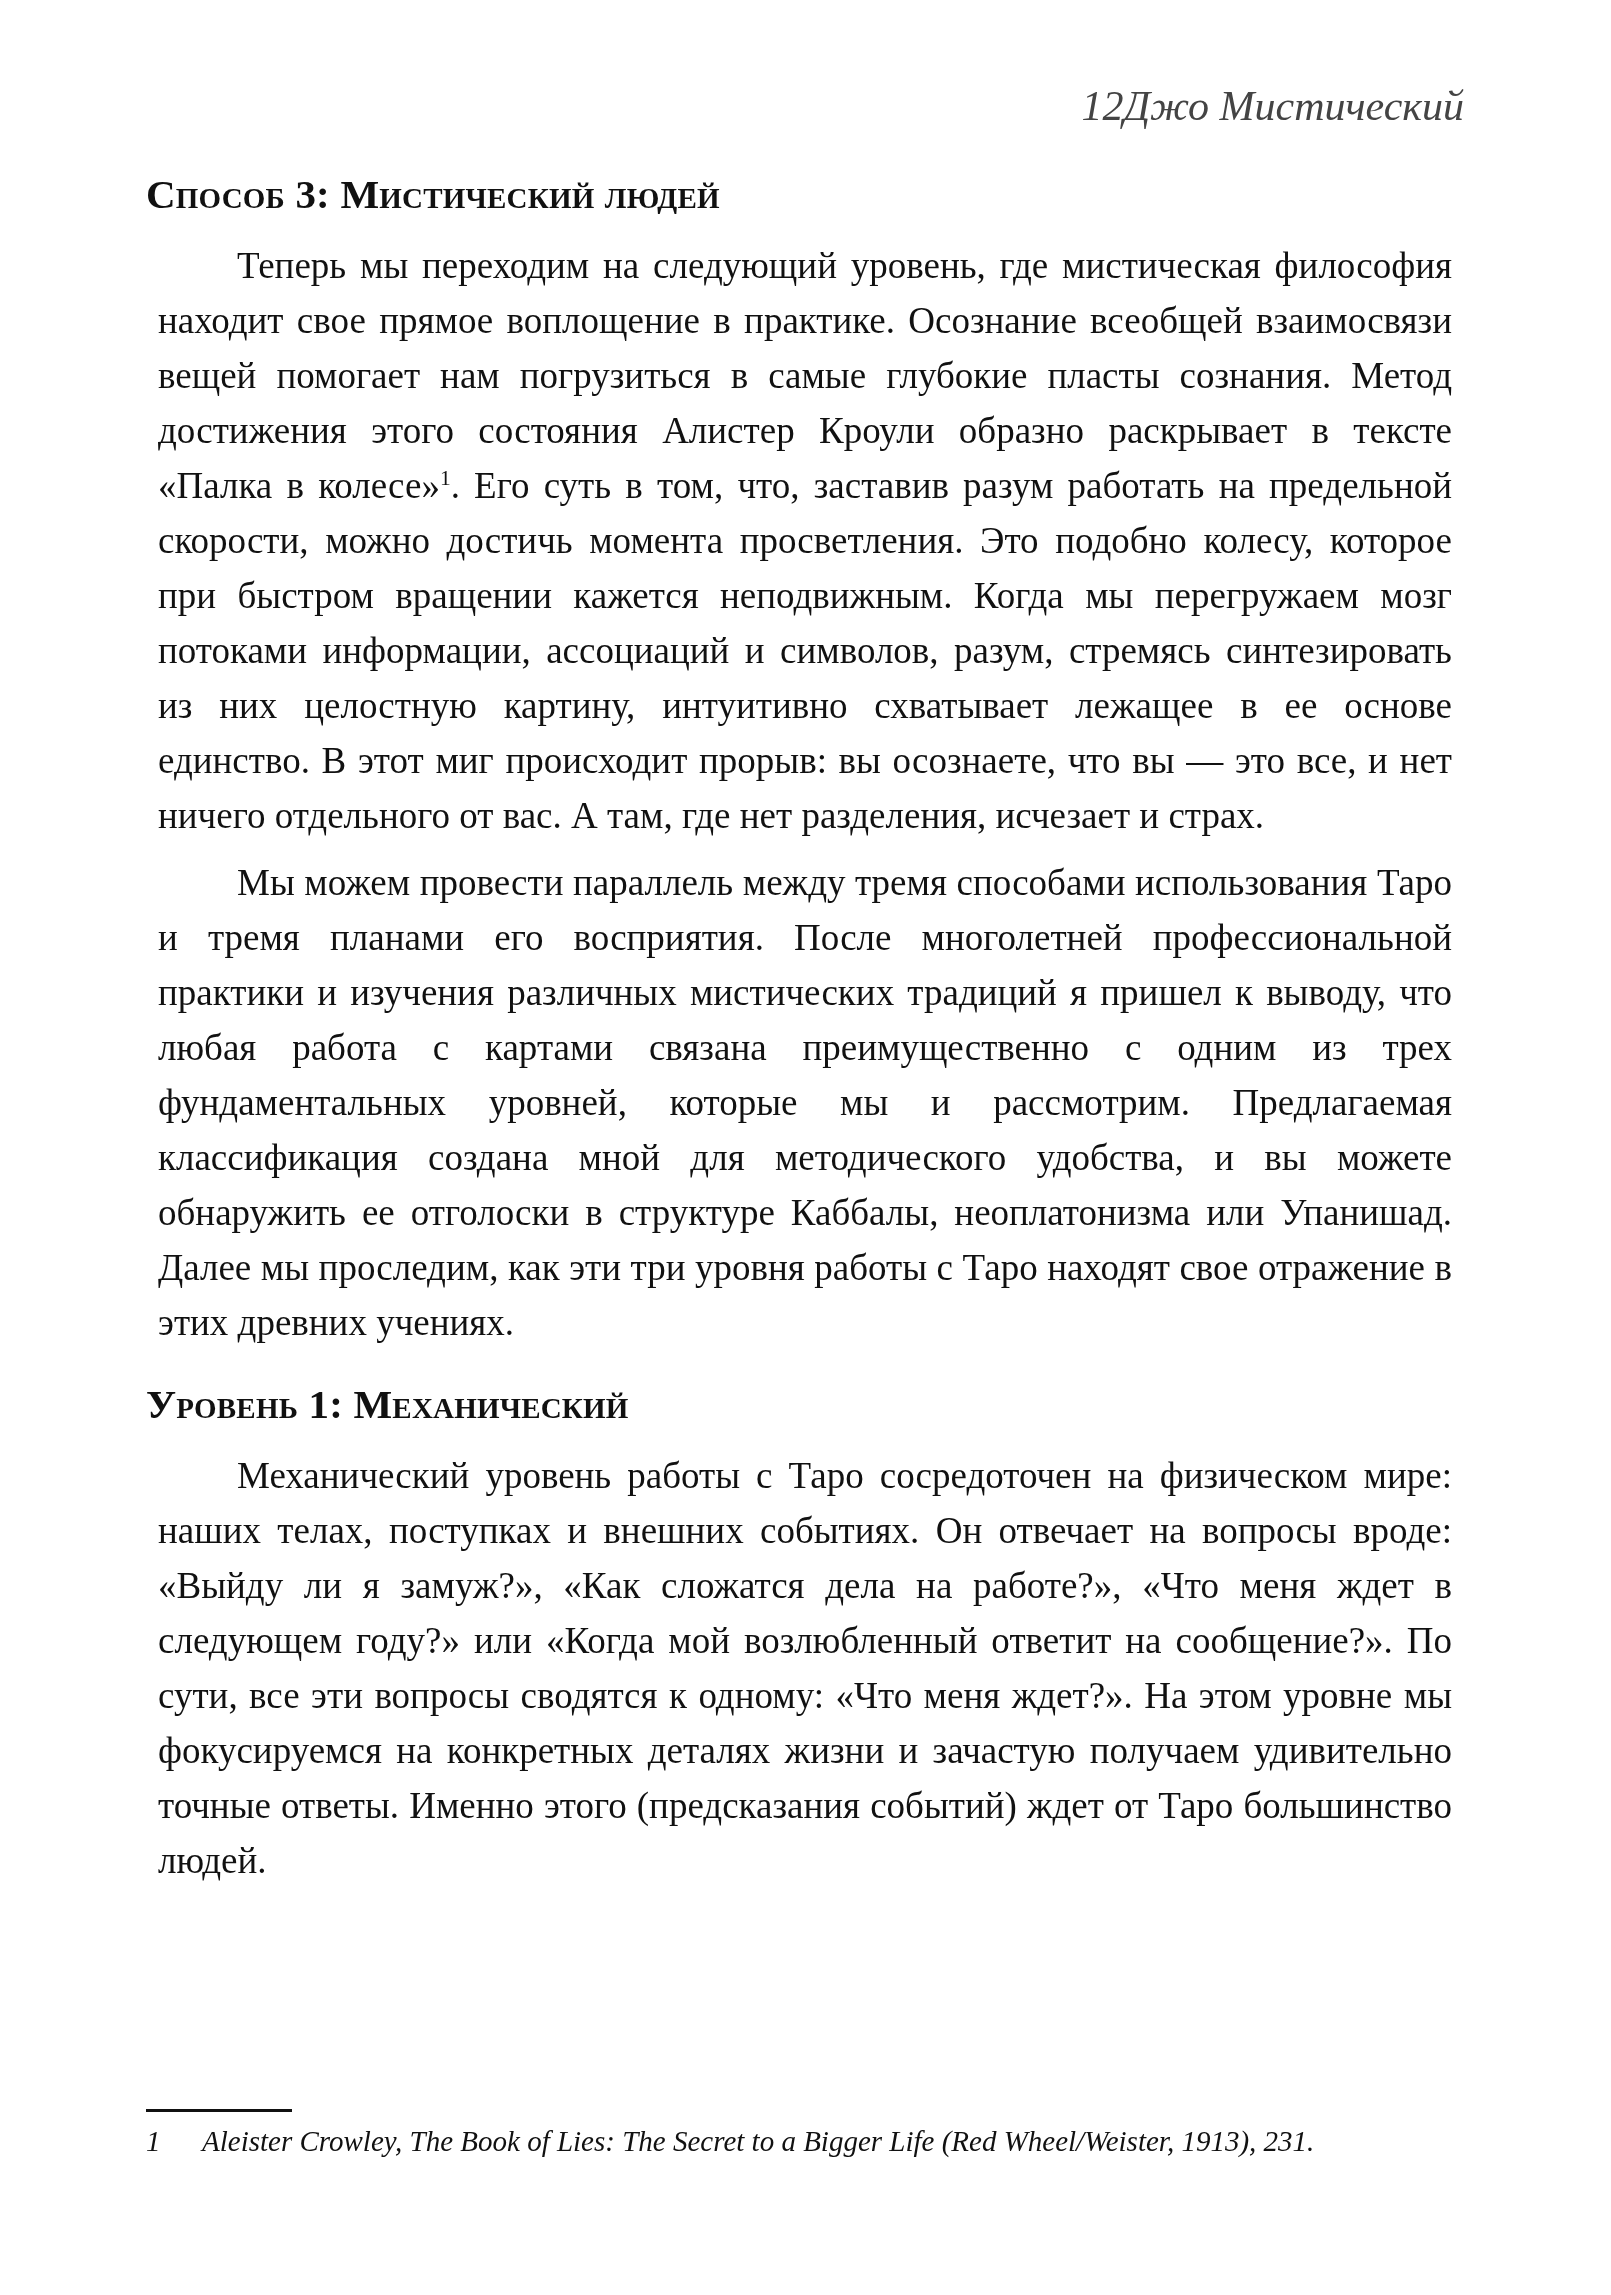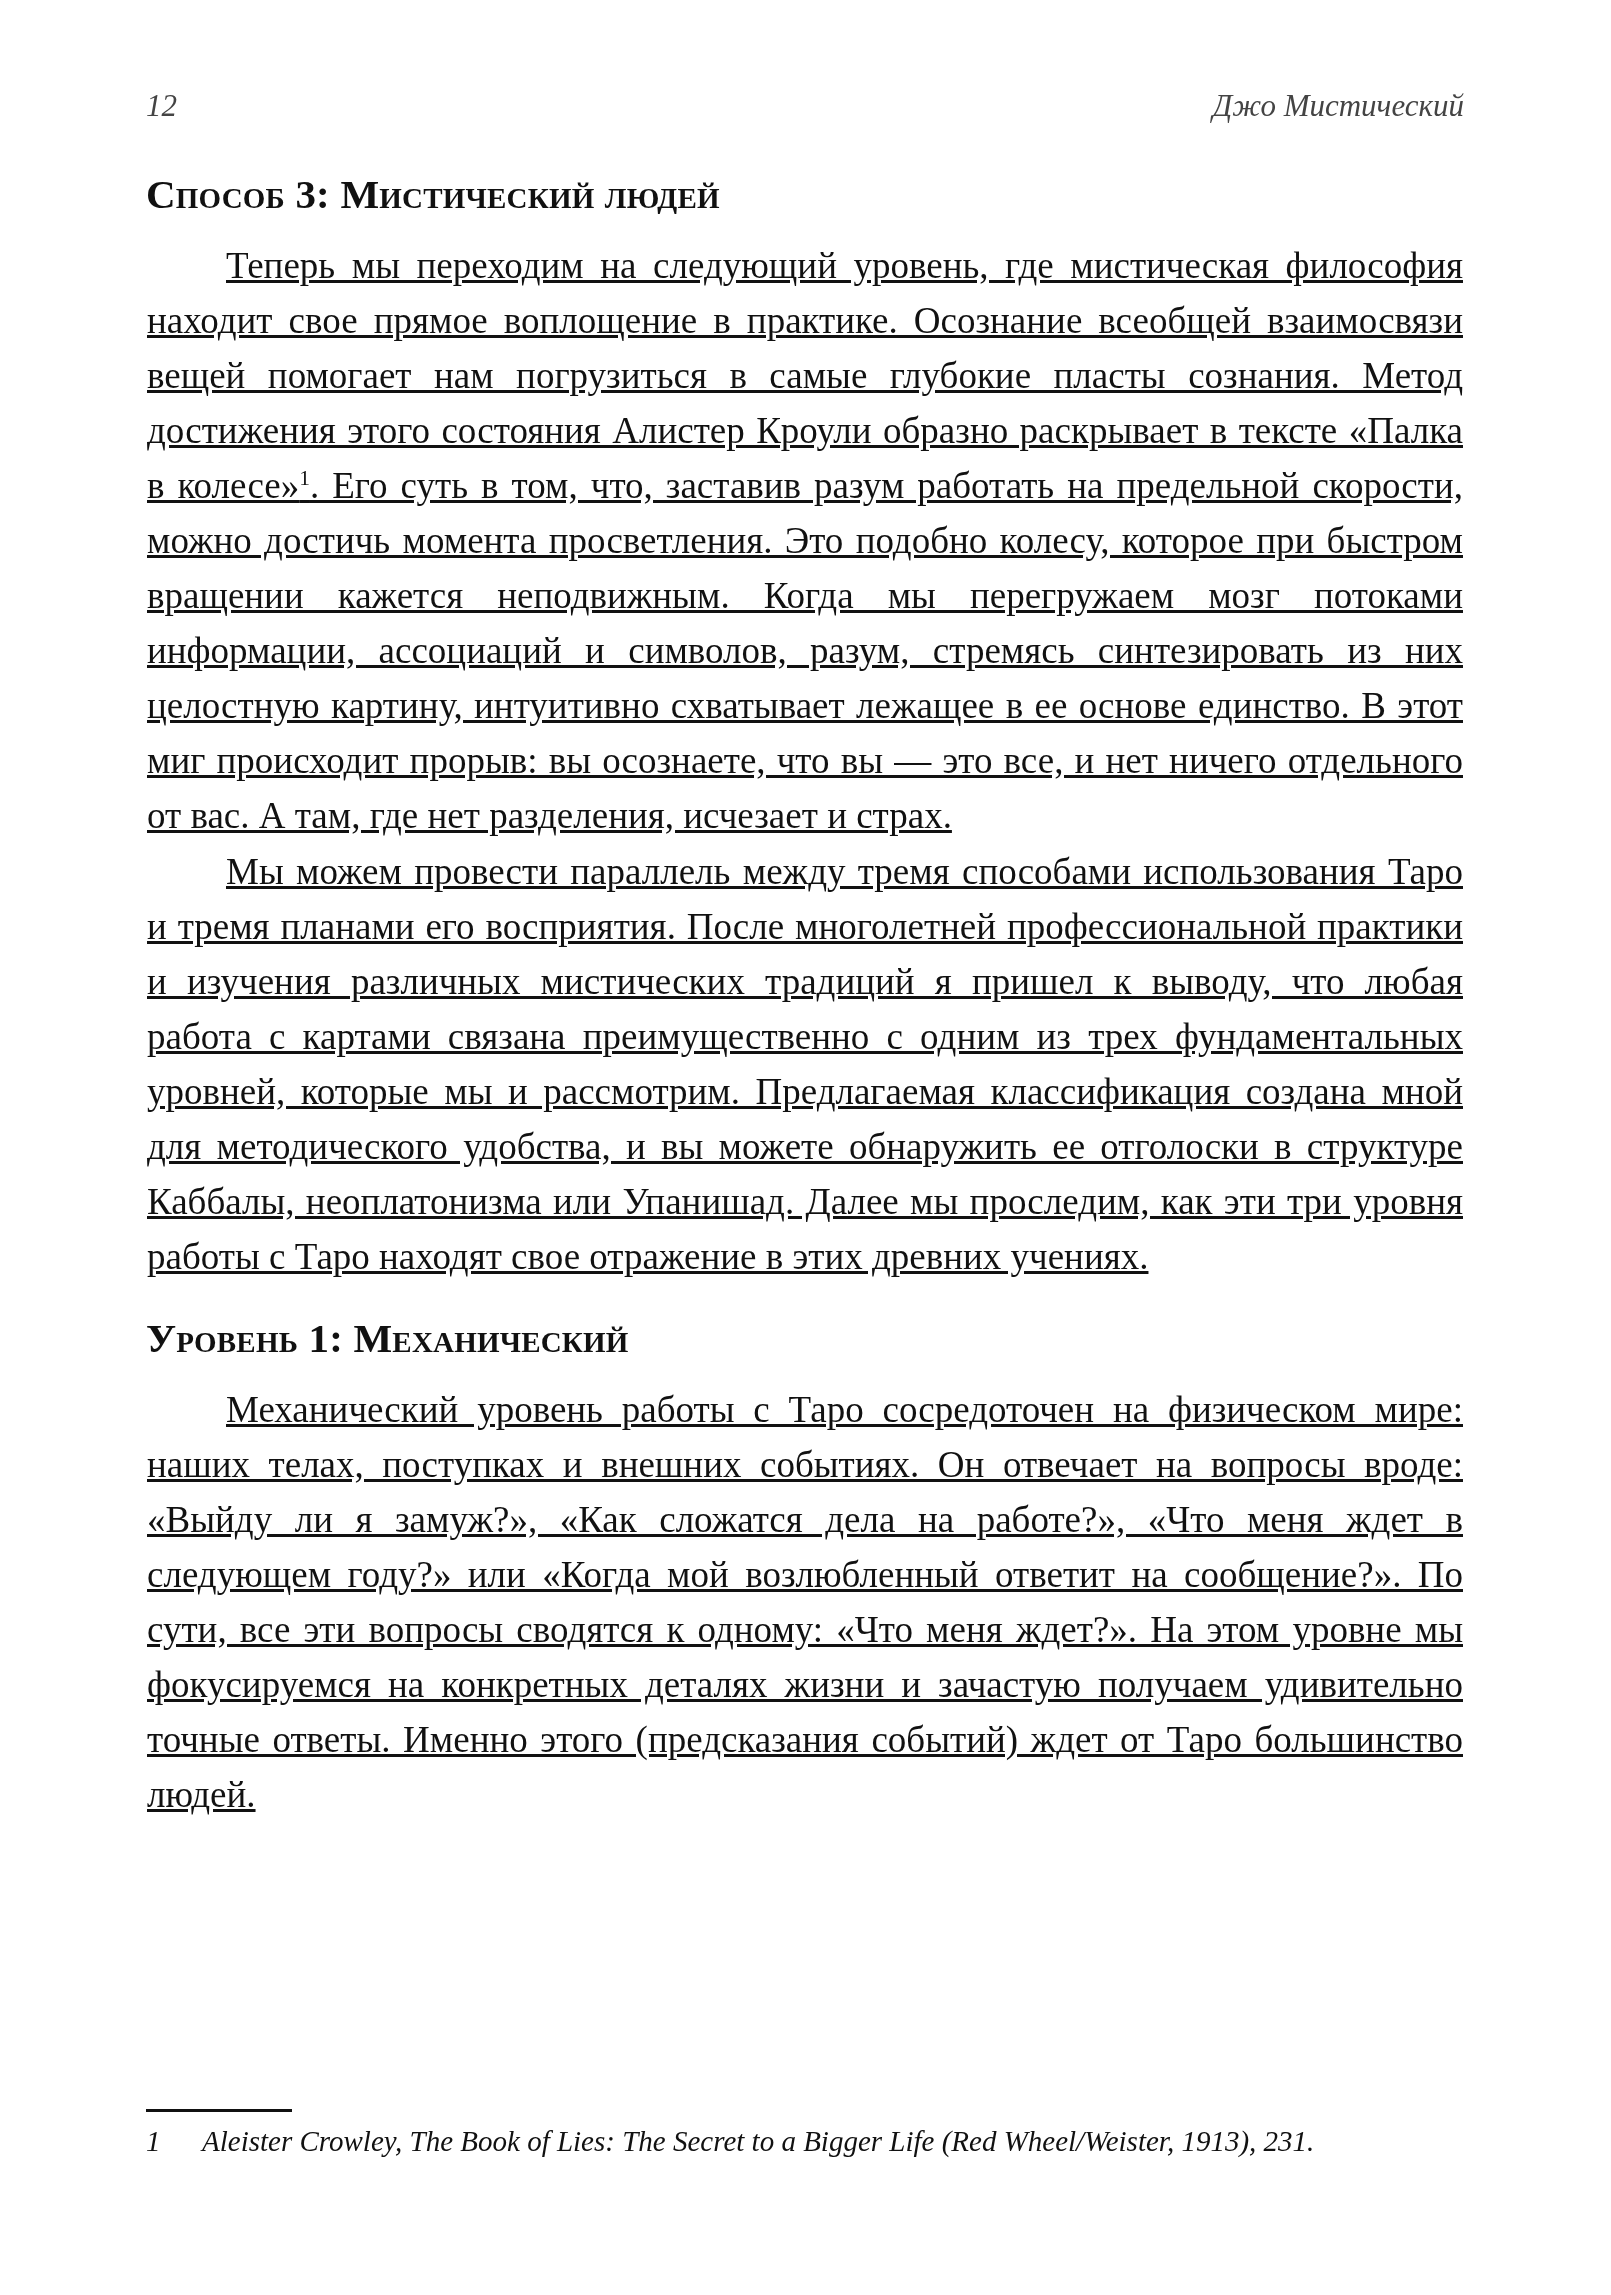--- a/index.html
+++ b/index.html
@@ -21,23 +21,23 @@
       top: 0;
       width: 1318px;
       height: 2295px;
     }
     .running-head {
       position: absolute;
       top: 86px;
       left: 0;
       width: 1318px;
       display: flex;
-      justify-content: space-between;
+      justify-content: flex-end;
       font-style: italic;
-      font-size: 31px;
+      font-size: 42px;
       color: #444444;
       line-height: 40px;
     }
     .content {
       position: absolute;
       top: 165px;
       left: 0;
       width: 1318px;
     }
     h2.section-heading {
@@ -50,29 +50,28 @@
       color: #111111;
     }
     h2.section-heading.h-first {
       margin-bottom: 15px;
     }
     h2.section-heading.h-second {
       margin-top: 25px;
       margin-bottom: 15px;
     }
     p.para {
-      margin: 1px;
+      margin: 12px;
       font-size: 37px;
       line-height: 55px;
       text-align: justify;
       text-indent: 79px;
       hyphens: auto;
       -webkit-hyphens: auto;
       word-spacing: 0px;
-      text-decoration: underline;
     }
     sup.fn-ref {
       font-size: 21.5px;
       line-height: 0;
       vertical-align: super;
     }
     .footnote-rule {
       position: absolute;
       left: 0;
       top: 2109px;

